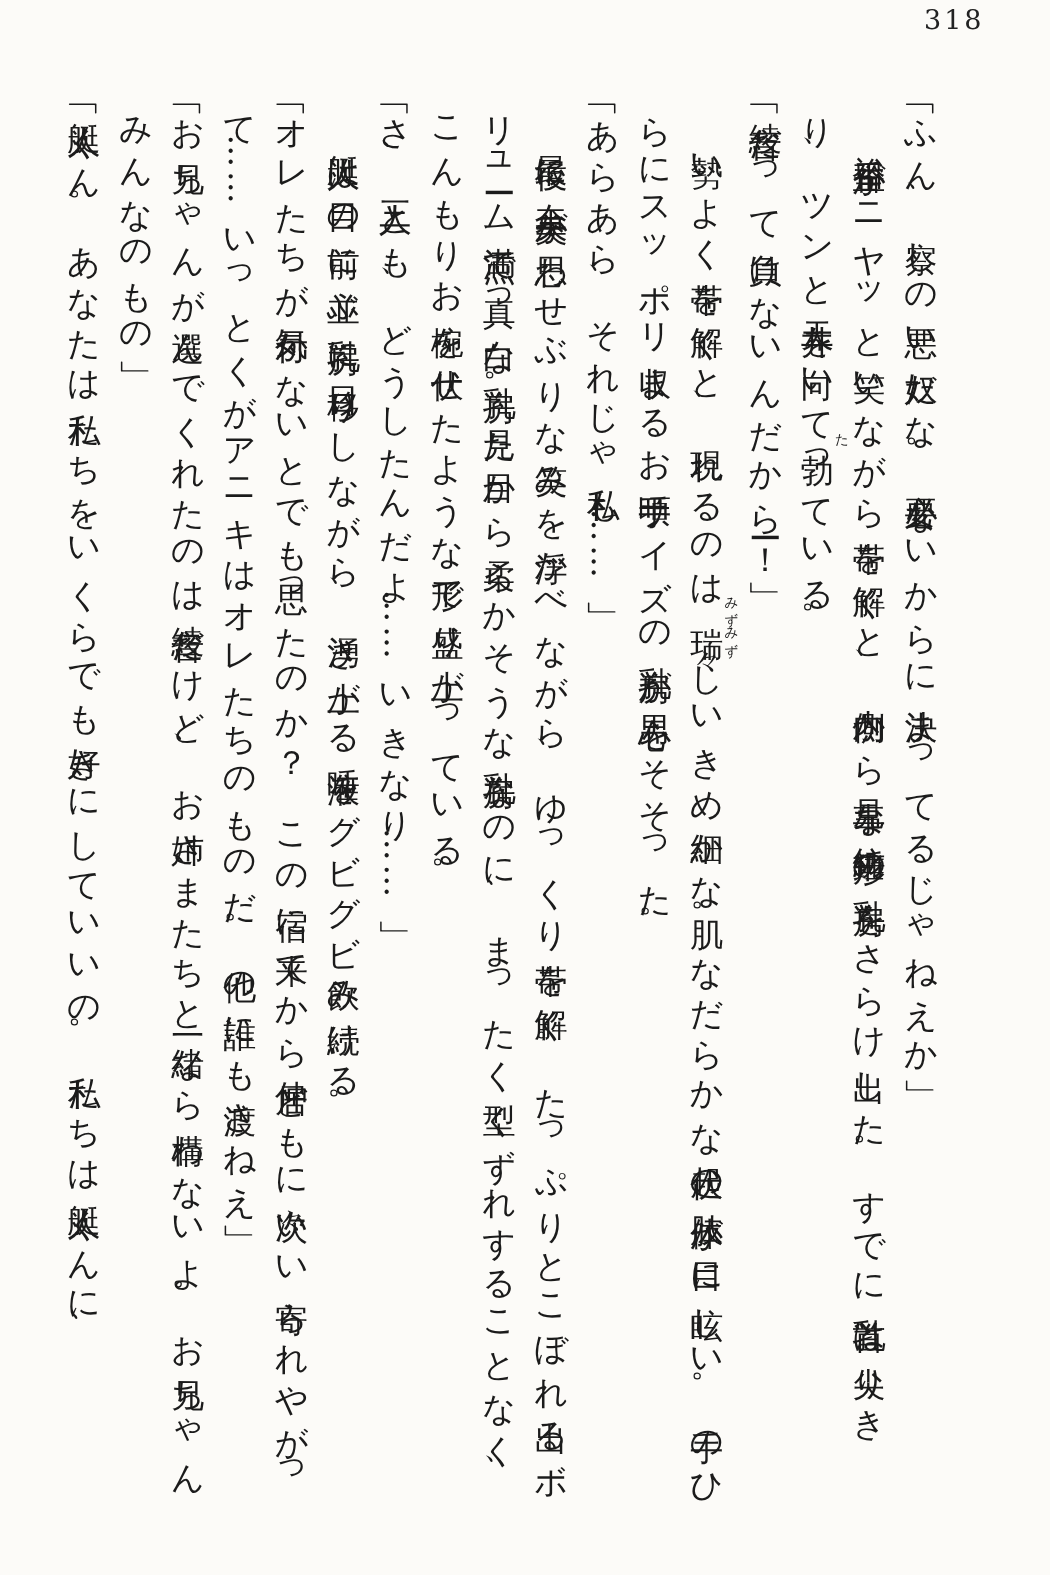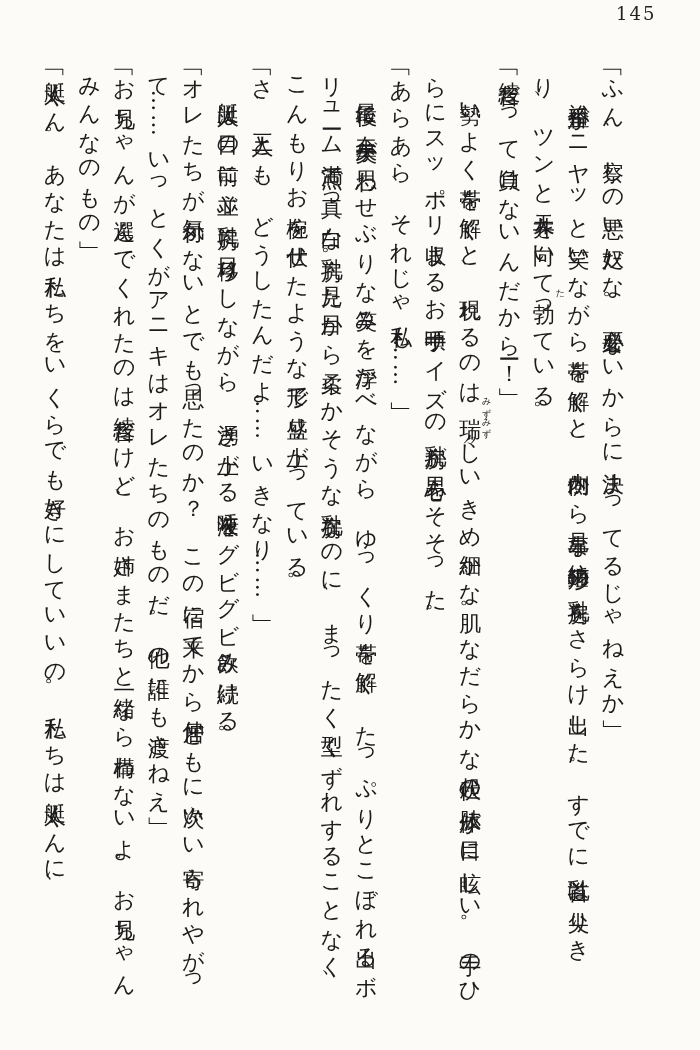--- a/index.html
+++ b/index.html
@@ -57,21 +57,21 @@
   rt {
     font-size: 9px;
     letter-spacing: 0;
     color: #1b1b1b;
   }
 </style>
 </head>
 <body>
 
 <div class="book-page">
-  <div class="page-number">145</div>
+  <div class="page-number">318</div>
   <div class="text-area">
       <p>「ふん、察しの悪い奴だな。必要ないからに決まってるじゃねえか」</p>
       <p class="indent">裕香里がニヤッと笑いながら帯を解くと、内側から見事な紡錘形の乳房をさらけ出した。すでに乳首は尖りきり、ツンと天井を向いて<ruby>勃<rt>た</rt></ruby>っている。</p>
       <p>「綾音だって負けないんだからー！」</p>
       <p class="indent">勢いよく帯を解くと、現れるのは<ruby>瑞々<rt>みずみず</rt></ruby>しいきめ細かな肌。なだらかな起伏の肢体が目に眩しい。手のひらにスッポリ収まるお手頃サイズの乳房が男心をそそった。</p>
       <p>「あらあら、それじゃ私も……」</p>
       <p class="indent">最後に奈央美が思わせぶりな笑みを浮かべながら、ゆっくり帯を解く。たっぷりとこぼれ出るボリューム満点で真っ白な乳房。見た目から柔らかそうな乳房なのに、まったく型くずれすることなく、こんもりお椀を伏せたような形で盛り上がっている。</p>
       <p>「さ、三人とも、どうしたんだよ……いきなり……」</p>
       <p class="indent">艇人は目の前に並ぶ乳房に目移りしながら、湧き上がる唾液をグビグビ飲み続ける。</p>
       <p>「オレたちが気付かないとでも思ったのか？　この宿に来てから仲居どもに次々いい寄られやがって……いっとくがアニキはオレたちのものだ。他の誰にも渡さねえ」</p>

